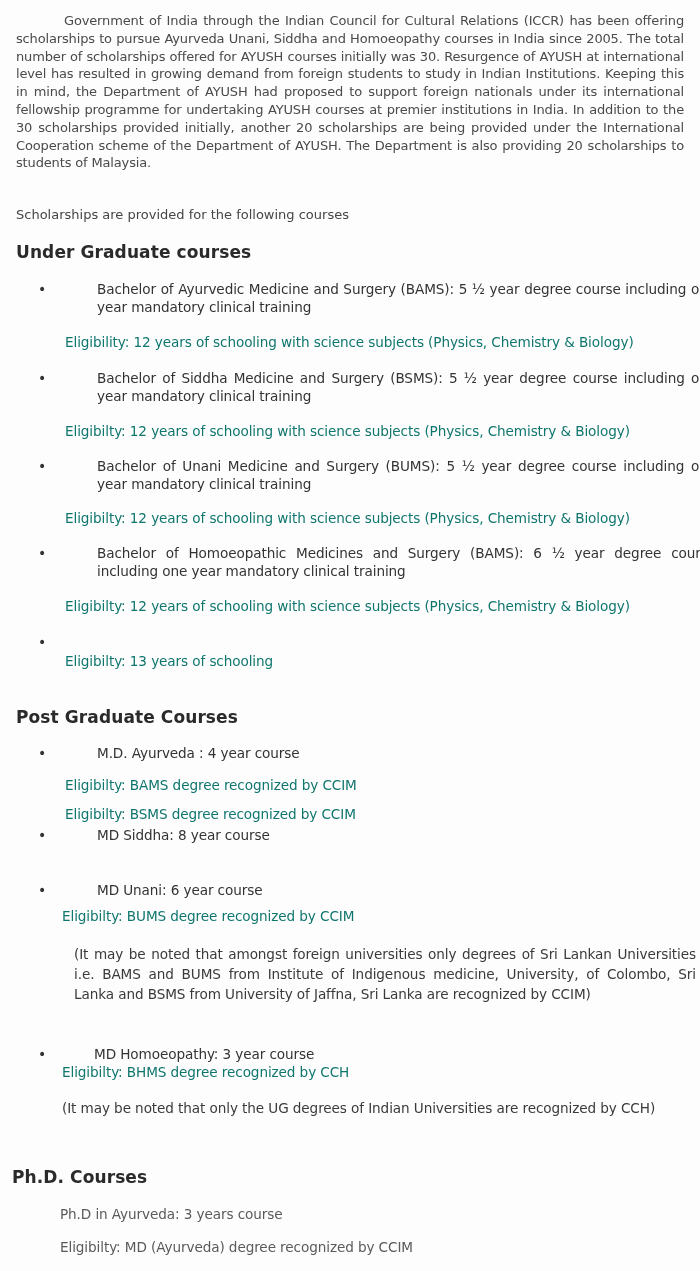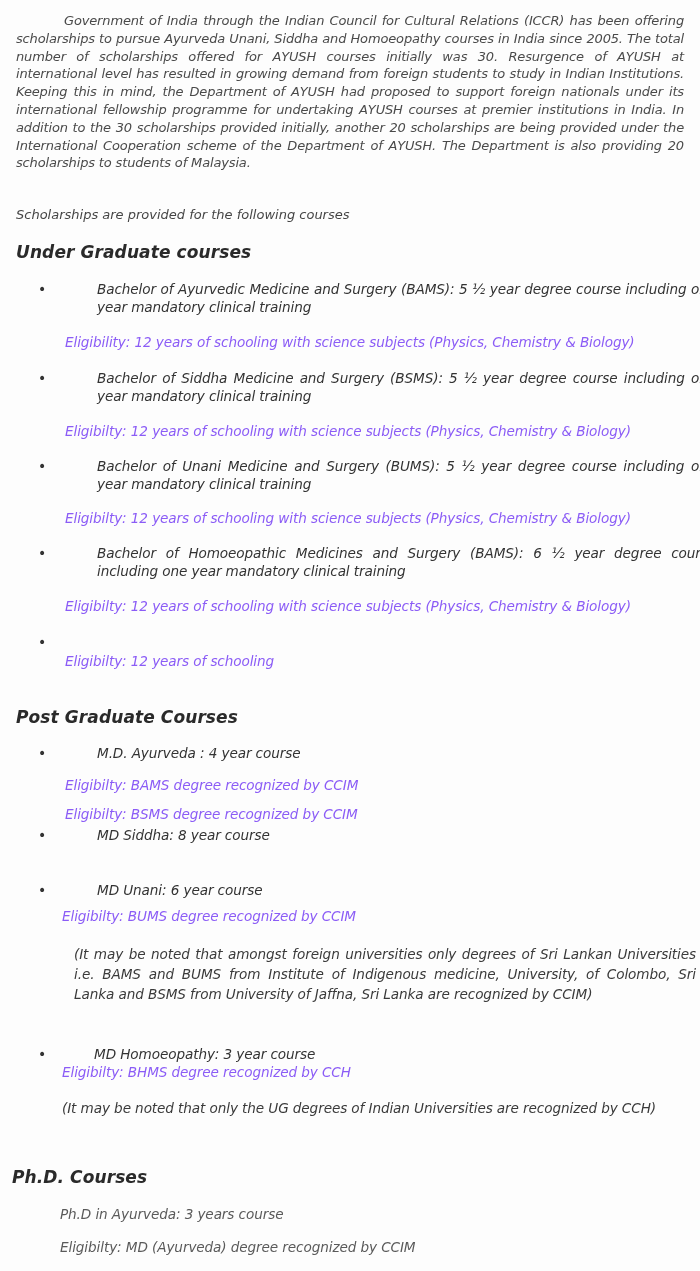--- a/index.html
+++ b/index.html
@@ -13,21 +13,20 @@
       position: relative;
       overflow: hidden;
       font-family: "DejaVu Sans", sans-serif;
       color: #3a3a3a;
     }
     .page {
       position: absolute;
       left: 0; top: 0;
       width: 640px;
       height: 1271px;
-      font-style: italic;
     }
     .abs { position: absolute; white-space: nowrap; }
     .intro {
       position: absolute;
       left: 16px;
       top: 12px;
       width: 668px;
       font-size: 13px;
       line-height: 17.8px;
       text-align: justify;
@@ -65,21 +64,21 @@
       font-size: 14px;
       line-height: 18px;
       color: #333;
     }
     .elig {
       position: absolute;
       left: 65px;
       font-size: 13.6px;
       line-height: 18px;
       white-space: nowrap;
-      color: #8b5cf6;
+      color: #0f766e;
       letter-spacing: -0.1px;
     }
     .note {
       position: absolute;
       left: 62px;
       width: 622px;
       font-size: 13.6px;
       line-height: 20px;
       text-align: justify;
       color: #3a3a3a;
@@ -108,21 +107,21 @@
 
   <div class="bullet" style="top:457px;">•</div>
   <div class="item" style="top:457px;">Bachelor of Unani Medicine and Surgery (BUMS): 5 ½ year degree course including one year mandatory clinical training</div>
   <div class="elig" style="top:509px;">Eligibilty: 12 years of schooling with science subjects (Physics, Chemistry &amp; Biology)</div>
 
   <div class="bullet" style="top:544px;">•</div>
   <div class="item" style="top:544px;">Bachelor of Homoeopathic Medicines and Surgery (BAMS): 6 ½ year degree course including one year mandatory clinical training</div>
   <div class="elig" style="top:597px;">Eligibilty: 12 years of schooling with science subjects (Physics, Chemistry &amp; Biology)</div>
 
   <div class="bullet" style="top:633px;">•</div>
-  <div class="elig" style="top:652px;">Eligibilty: 12 years of schooling</div>
+  <div class="elig" style="top:652px;">Eligibilty: 13 years of schooling</div>
 
   <div class="abs h2" style="left:16px; top:707px;text-align:center;">Post Graduate Courses</div>
 
   <div class="bullet" style="top:744px;">•</div>
   <div class="item nw" style="top:744px;">M.D. Ayurveda : 4 year course</div>
   <div class="elig" style="top:776px;">Eligibilty: BAMS degree  recognized by CCIM</div>
 
   <div class="bullet" style="top:826px;">•</div>
   <div class="item nw" style="top:826px;">MD Siddha: 8 year course</div>
   <div class="elig" style="top:805px;">Eligibilty: BSMS degree  recognized by CCIM</div>

